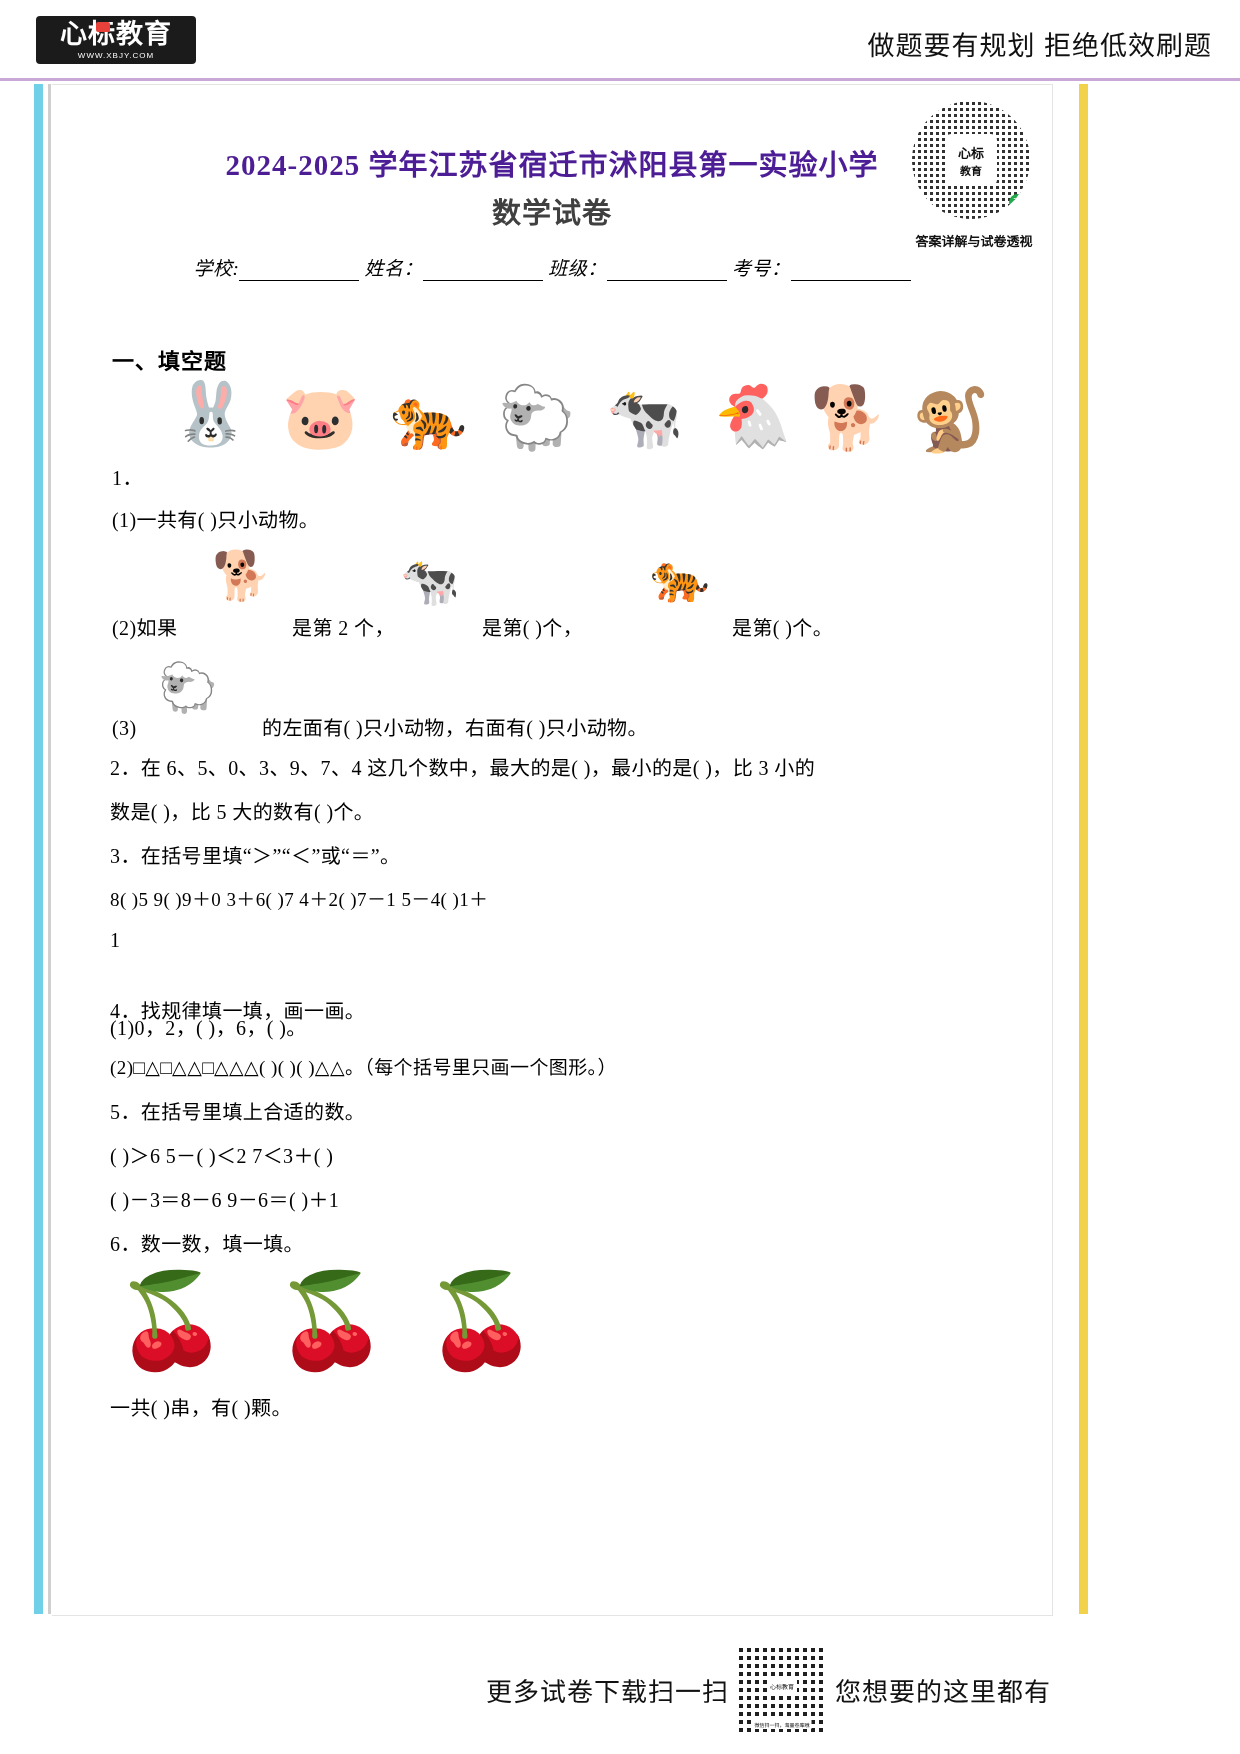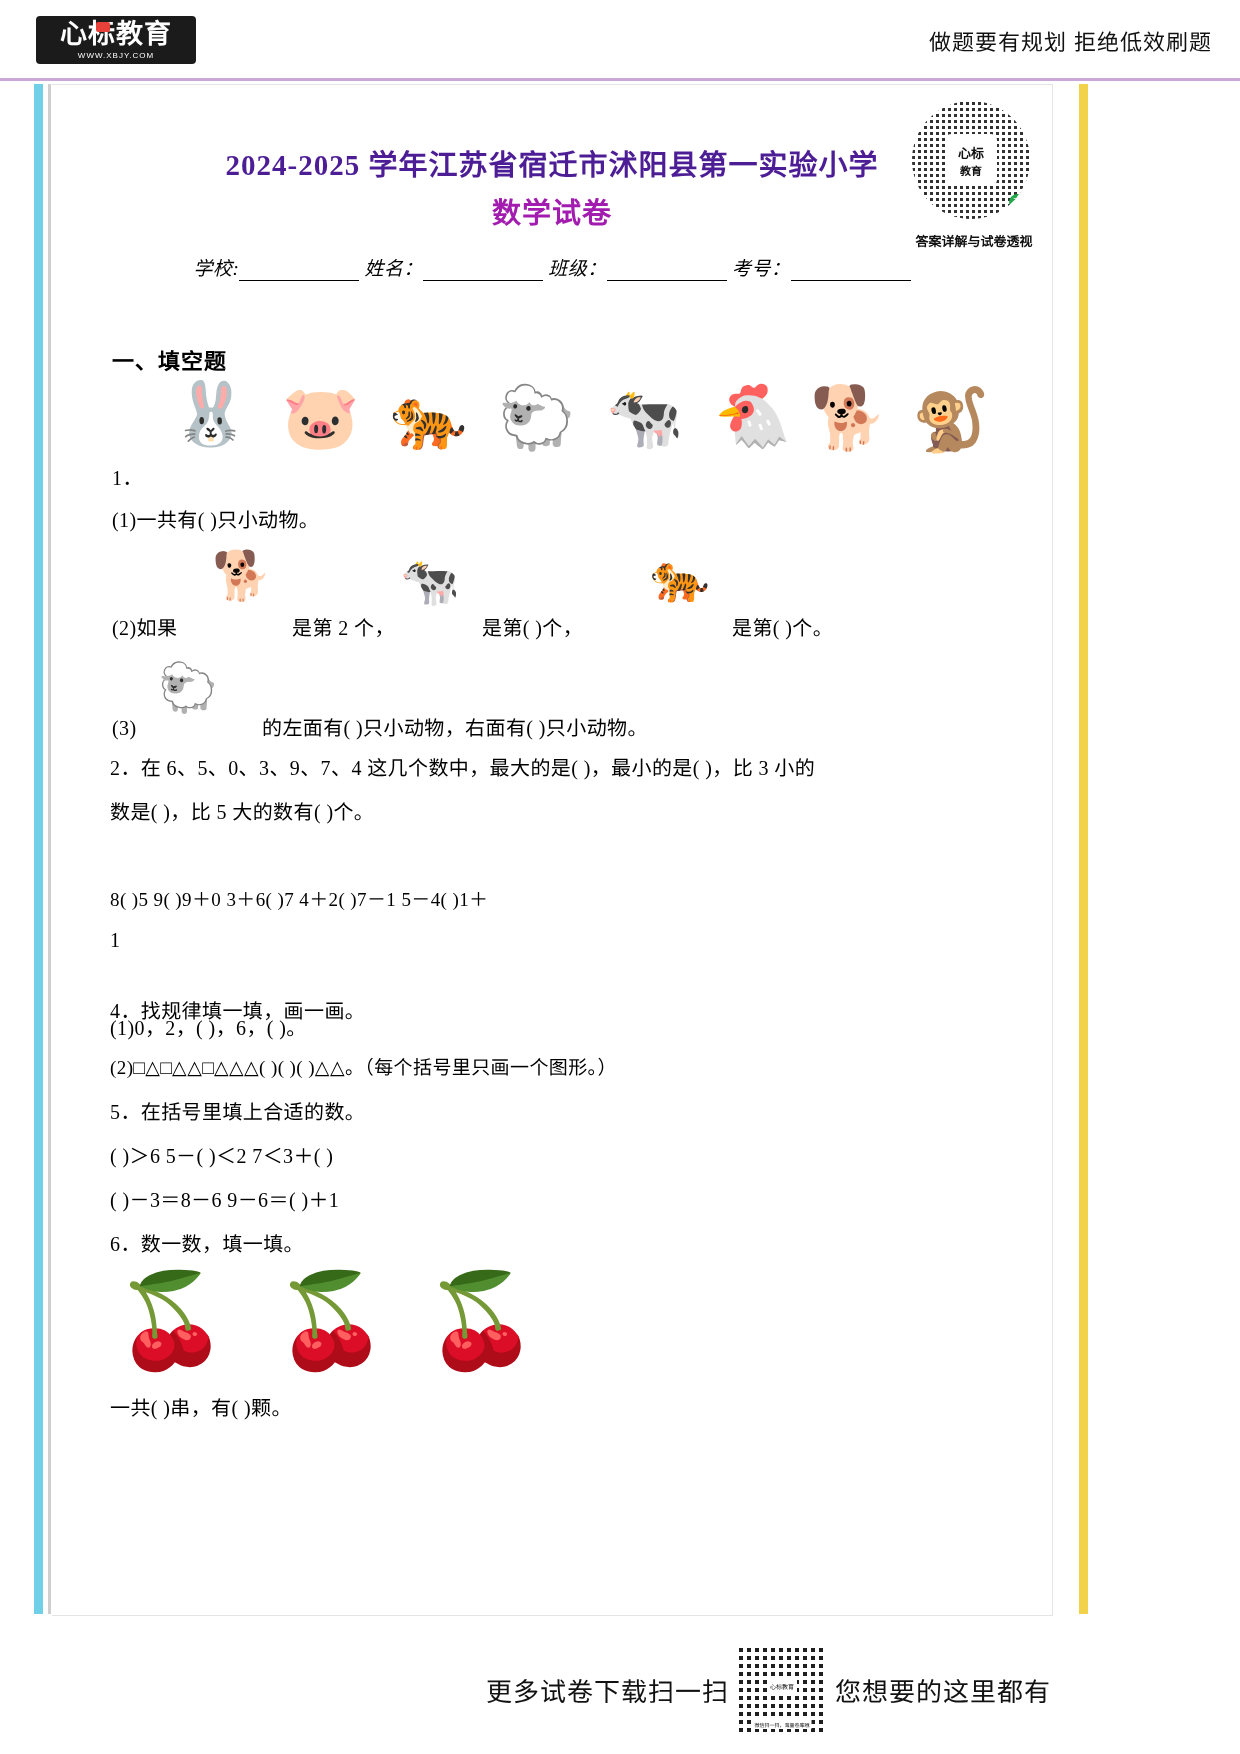--- a/index.html
+++ b/index.html
@@ -33,21 +33,21 @@
   .logo-sub {
     color:#ffffff; font-size:8px; letter-spacing:1px; margin-top:3px;
     font-family:"Liberation Sans","DejaVu Sans",sans-serif;
   }
   .logo-dot {
     position:absolute; left:60px; top:6px; width:14px; height:10px;
     background:#e8413a; border-radius:2px;
   }
   .topbar-slogan {
     position:absolute; right:28px; top:24px;
-    font-size:22px; color:#111; letter-spacing:1px;
+    font-size:27px; color:#111; letter-spacing:1px;
     font-family:"Liberation Sans","DejaVu Sans",sans-serif;
   }
 
   
   .frame-left  { position:absolute; left:34px;  top:84px; width:9px;  height:1530px; background:#6fd0e8; }
   .frame-right { position:absolute; right:152px; top:84px; width:9px; height:1530px; background:#f3d24b; }
   .frame-left2 { position:absolute; left:48px; top:84px; width:3px; height:1530px; background:#cfcfcf; }
   .sheet {
     position:absolute; left:52px; top:84px; width:1000px; height:1530px;
     background:#ffffff;
@@ -58,21 +58,21 @@
   
   .title {
     position:absolute; left:0; top:56px; width:1000px;
     text-align:center;
     font-size:29px; font-weight:bold; color:#4c1d95;
     letter-spacing:1px;
   }
   .title2 {
     position:absolute; left:0; top:104px; width:1000px;
     text-align:center;
-    font-size:29px; font-weight:bold; color:#a21caf;
+    font-size:29px; font-weight:bold; color:#404040;
     letter-spacing:1px;
   }
   .qr-box {
     position:absolute; right:18px; top:16px; width:122px; height:125px;
   }
   .qr-img {
     width:118px; height:118px;
     background:
       repeating-linear-gradient(90deg,#1a1a1a 0 3px,#ffffff 3px 6px),
       repeating-linear-gradient(0deg,#1a1a1a 0 3px,#ffffff 3px 6px);
@@ -223,20 +223,21 @@
   <div class="line" style="left:430px; top:528px;">是第(            )个，</div>
   <div class="line" style="left:680px; top:528px;">是第(            )个。</div>
 
   <span class="animal-sm" style="left:106px; top:578px;">🐑</span>
   <div class="line" style="left:60px;  top:628px;">(3)</div>
   <div class="line" style="left:210px; top:628px;">的左面有(            )只小动物，右面有(            )只小动物。</div>
 
   <div class="line" style="left:58px; top:668px;">2．在 6、5、0、3、9、7、4 这几个数中，最大的是(            )，最小的是(            )，比 3 小的</div>
   <div class="line" style="left:58px; top:712px;">数是(            )，比 5 大的数有(            )个。</div>
 
+  <div class="line" style="left:58px; top:756px;">3．在括号里填“＞”“＜”或“＝”。</div>
   <div class="line" style="left:58px; top:800px; font-size:19px;">8(            )5        9(            )9＋0       3＋6(            )7       4＋2(            )7－1       5－4(            )1＋</div>
   <div class="line" style="left:58px; top:840px;">1</div>
 
   <div class="line" style="left:58px; top:884px;margin-top:27px;">4．找规律填一填，画一画。</div>
   <div class="line" style="left:58px; top:928px;">(1)0，2，(            )，6，(            )。</div>
   <div class="line" style="left:58px; top:968px; font-size:19px;">(2)□△□△△□△△△(            )(            )(            )△△。（每个括号里只画一个图形。）</div>
 
   <div class="line" style="left:58px; top:1012px;">5．在括号里填上合适的数。</div>
   <div class="line" style="left:58px; top:1056px;">(            )＞6        5－(            )＜2        7＜3＋(            )</div>
   <div class="line" style="left:58px; top:1100px;">(            )－3＝8－6        9－6＝(            )＋1</div>

